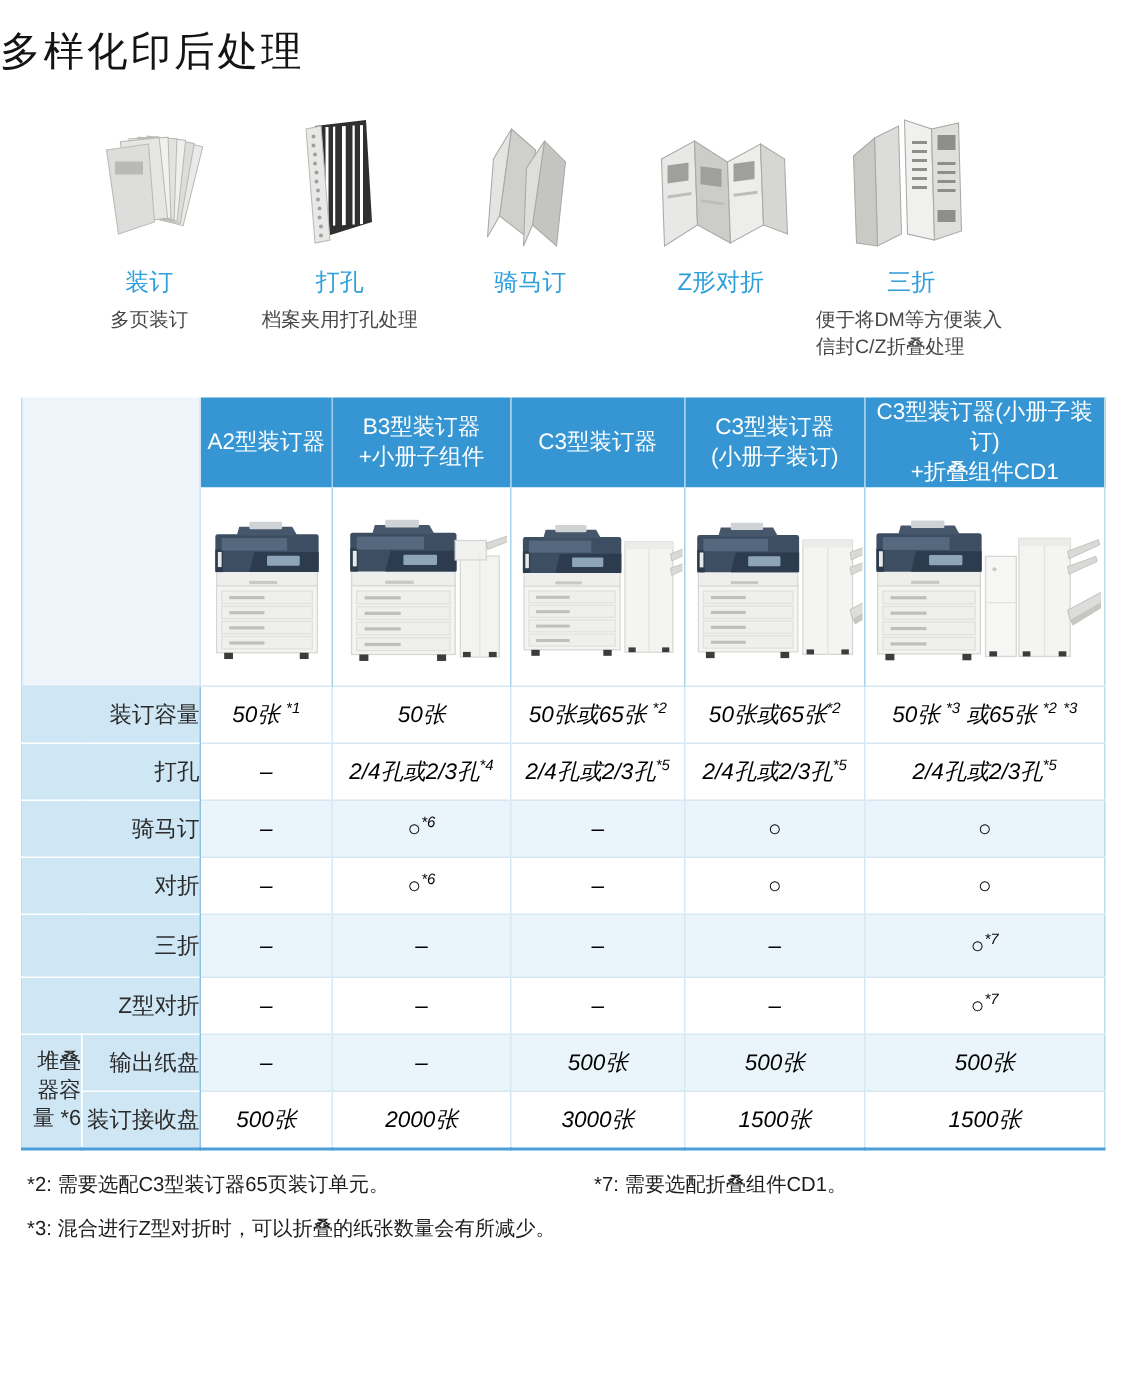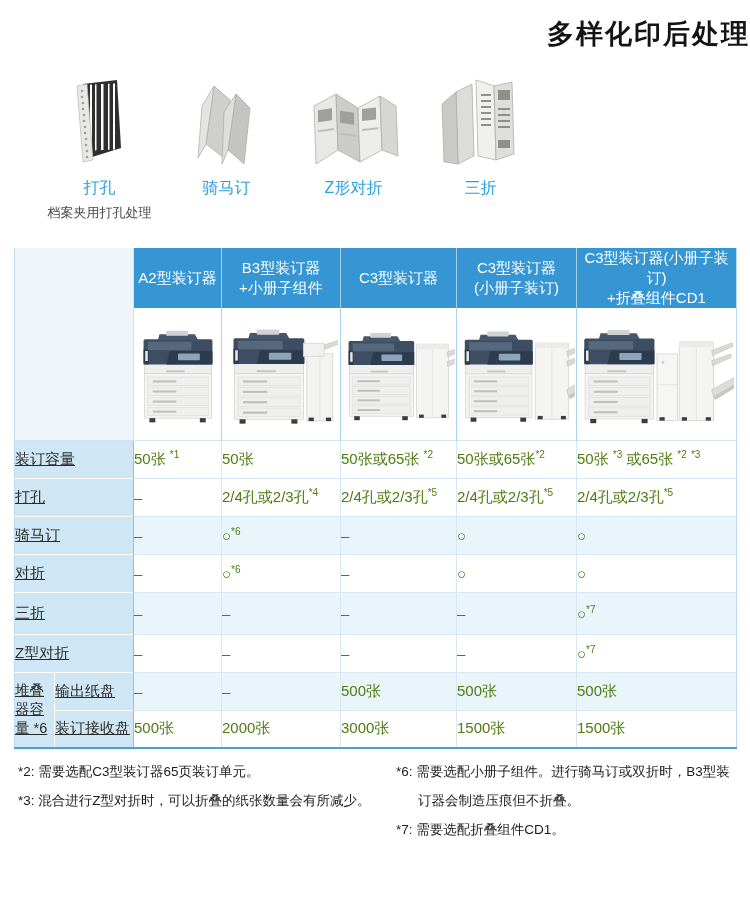--- a/index.html
+++ b/index.html
@@ -3,21 +3,21 @@
 <meta charset="utf-8">
 <style>
   html,body{margin:0;padding:0;}
   body{
     width:750px;height:922px;background:#ffffff;position:relative;
     font-family:"Liberation Sans","DejaVu Sans",sans-serif;color:#222;
     overflow:hidden;
   }
   
   .page-title{
-    text-align:right;padding-top:16px;font-size:27px;font-weight:700;
+    text-align:left;padding-top:16px;font-size:27px;font-weight:400;
     color:#141414;letter-spacing:2px;
   }
   
   .features{display:flex;padding-left:36px;margin-top:24px;}
   .feature{width:127px;display:flex;flex-direction:column;align-items:center;}
   .feature .art{height:92px;display:flex;align-items:flex-end;justify-content:center;}
   .feature .fname{color:#2f9fdb;font-size:16px;margin-top:10px;font-weight:400;}
   .feature .fdesc{
     color:#474747;font-size:13px;line-height:17.5px;margin:5px auto 0;
     width:fit-content;max-width:128px;text-align:left;
@@ -36,31 +36,30 @@
     height:56px;vertical-align:middle;text-align:center;
   }
   td.photo{
     height:132px;background:#ffffff;border-left:1px solid #a9d1eb;
     vertical-align:bottom;text-align:center;
   }
   td.photo svg{display:block;margin:0 auto 4px;}
   tr.data{height:38px;}
   tr.data.shaded td.cell{background:#eaf4fb;}
   th.rowlabel,th.group,th.sub{
-    background:#cfe7f5;color:#2b2b2b;font-size:15px;text-align:left;
+    background:#cfe7f5;color:#2b2b2b;font-size:15px;text-align:right;
     border-top:1px solid #ffffff;border-right:1px solid #8fc1e2;
     vertical-align:middle;
-    text-decoration:underline;
   }
   th.rowlabel{padding-left:12px;}
   th.group{padding-left:5px;font-size:14.5px;line-height:19px;border-right:1px solid #ffffff;}
   th.sub{padding-left:3px;font-size:15px;}
   td.cell{
-    font-size:15px;color:#4d7c0f;text-align:left;padding-left:12px;background:#ffffff;
-    border-top:1px solid #d5e8f4;border-left:1px solid #d5e8f4;vertical-align:middle;
+    font-size:15px;color:#000000;text-align:center;padding-left:12px;background:#ffffff;
+    border-top:1px solid #d5e8f4;border-left:1px solid #d5e8f4;vertical-align:middle;font-style:italic;
   }
   td.cell sup{font-size:10px;line-height:0;}
   
   .footnotes{display:flex;margin:8px 0 0 18px;width:716px;}
   .fn-col{font-size:13.5px;color:#1c1c1c;line-height:29px;}
   .fn-left{width:378px;}
   .fn-right{flex:1;}
   .fn-col p{margin:0;padding-left:22px;text-indent:-22px;}
 </style>
 </head>
@@ -122,20 +121,38 @@
       <line x1="0" y1="66" x2="24" y2="66" stroke="#e2e2de"></line>
       <circle cx="7" cy="40" r="1.6" fill="#c9c9c6"></circle>
       <rect x="3" y="104" width="6" height="4" fill="#3c3c3c"></rect>
     </g>
   </defs>
 </svg>
 
 <div class="page-title">多样化印后处理</div>
 
 <div class="features">
+  <div class="feature">
+    <div class="art">
+      <svg width="86" height="86" viewBox="0 0 86 86">
+        <g stroke="#b9b9b6" stroke-width="0.7">
+          <rect x="46" y="12" width="26" height="54" fill="#e9e9e7" transform="rotate(14 59 39)"></rect>
+          <rect x="42" y="11" width="26" height="54" fill="#dcdcda" transform="rotate(10 55 38)"></rect>
+          <rect x="38" y="10" width="26" height="54" fill="#efefed" transform="rotate(6 51 37)"></rect>
+          <rect x="34" y="10" width="26" height="54" fill="#e2e2e0" transform="rotate(2 47 37)"></rect>
+          <rect x="30" y="10" width="26" height="54" fill="#f1f1ef" transform="rotate(-2 43 37)"></rect>
+          <rect x="26" y="11" width="26" height="54" fill="#e6e6e4" transform="rotate(-6 39 38)"></rect>
+          <polygon points="14,18 42,14 46,66 22,74" fill="#dddddb"></polygon>
+          <rect x="20" y="26" width="18" height="8" fill="#b9b9b6"></rect>
+        </g>
+      </svg>
+    </div>
+    <div class="fname">装订</div>
+    <div class="fdesc">多页装订</div>
+  </div>
   <div class="feature">
     <div class="art">
       <svg width="70" height="90" viewBox="0 0 70 90">
         <polygon points="18,6 52,2 56,70 24,80" fill="#2f2f2f"></polygon>
         <g fill="#ffffff">
           <rect x="25" y="8" width="2" height="66" transform="skewY(-3)"></rect>
           <rect x="30" y="8" width="1.5" height="66" transform="skewY(-3)"></rect>
           <rect x="36" y="8" width="2.5" height="66" transform="skewY(-3)"></rect>
           <rect x="43" y="8" width="1.5" height="66" transform="skewY(-3)"></rect>
           <rect x="48" y="8" width="2" height="66" transform="skewY(-3)"></rect>
@@ -215,20 +232,21 @@
             <rect x="45" y="48" width="10" height="2"></rect>
           <rect x="62" y="32" width="12" height="2"></rect>
             <rect x="62" y="38" width="12" height="2"></rect>
           <rect x="62" y="44" width="12" height="2"></rect>
             <rect x="62" y="50" width="12" height="2"></rect>
           <rect x="62" y="64" width="12" height="8"></rect>
         </g>
       </svg>
     </div>
     <div class="fname">三折</div>
+    <div class="fdesc">便于将DM等方便装入信封C/Z折叠处理</div>
   </div>
 </div>
 
 <table class="spec">
   <colgroup>
     <col style="width:40px">
       <col style="width:79px">
       <col style="width:88px">
     <col style="width:119px">
       <col style="width:116px">
@@ -350,17 +368,16 @@
   </tbody>
 </table>
 
 <div class="footnotes">
   <div class="fn-col fn-left">
     <p>*2: 需要选配C3型装订器65页装订单元。</p>
     <p>*3: 混合进行Z型对折时，可以折叠的纸张数量会有所减少。</p>
 
   </div>
   <div class="fn-col fn-right">
-    <p>*6: 需要选配小册子组件。进行骑马订或双折时，B3型装订器会制造压痕但不折叠。</p>
     <p>*7: 需要选配折叠组件CD1。</p>
 
   </div>
 </div>
 
 </body></html>

